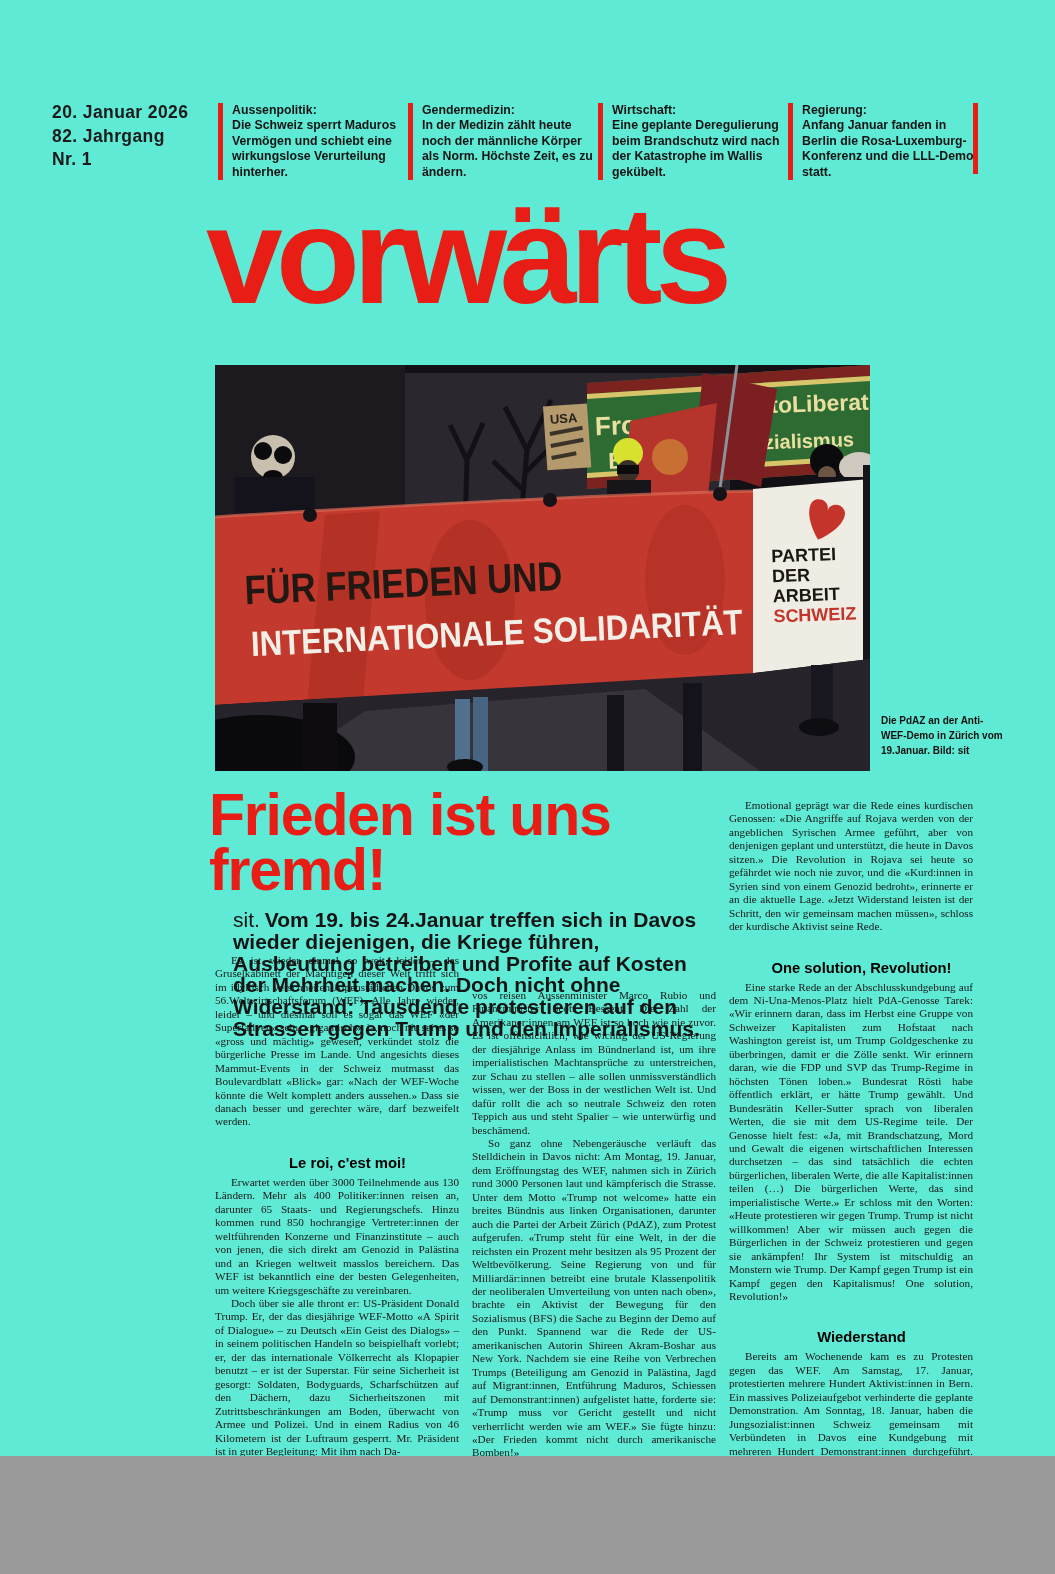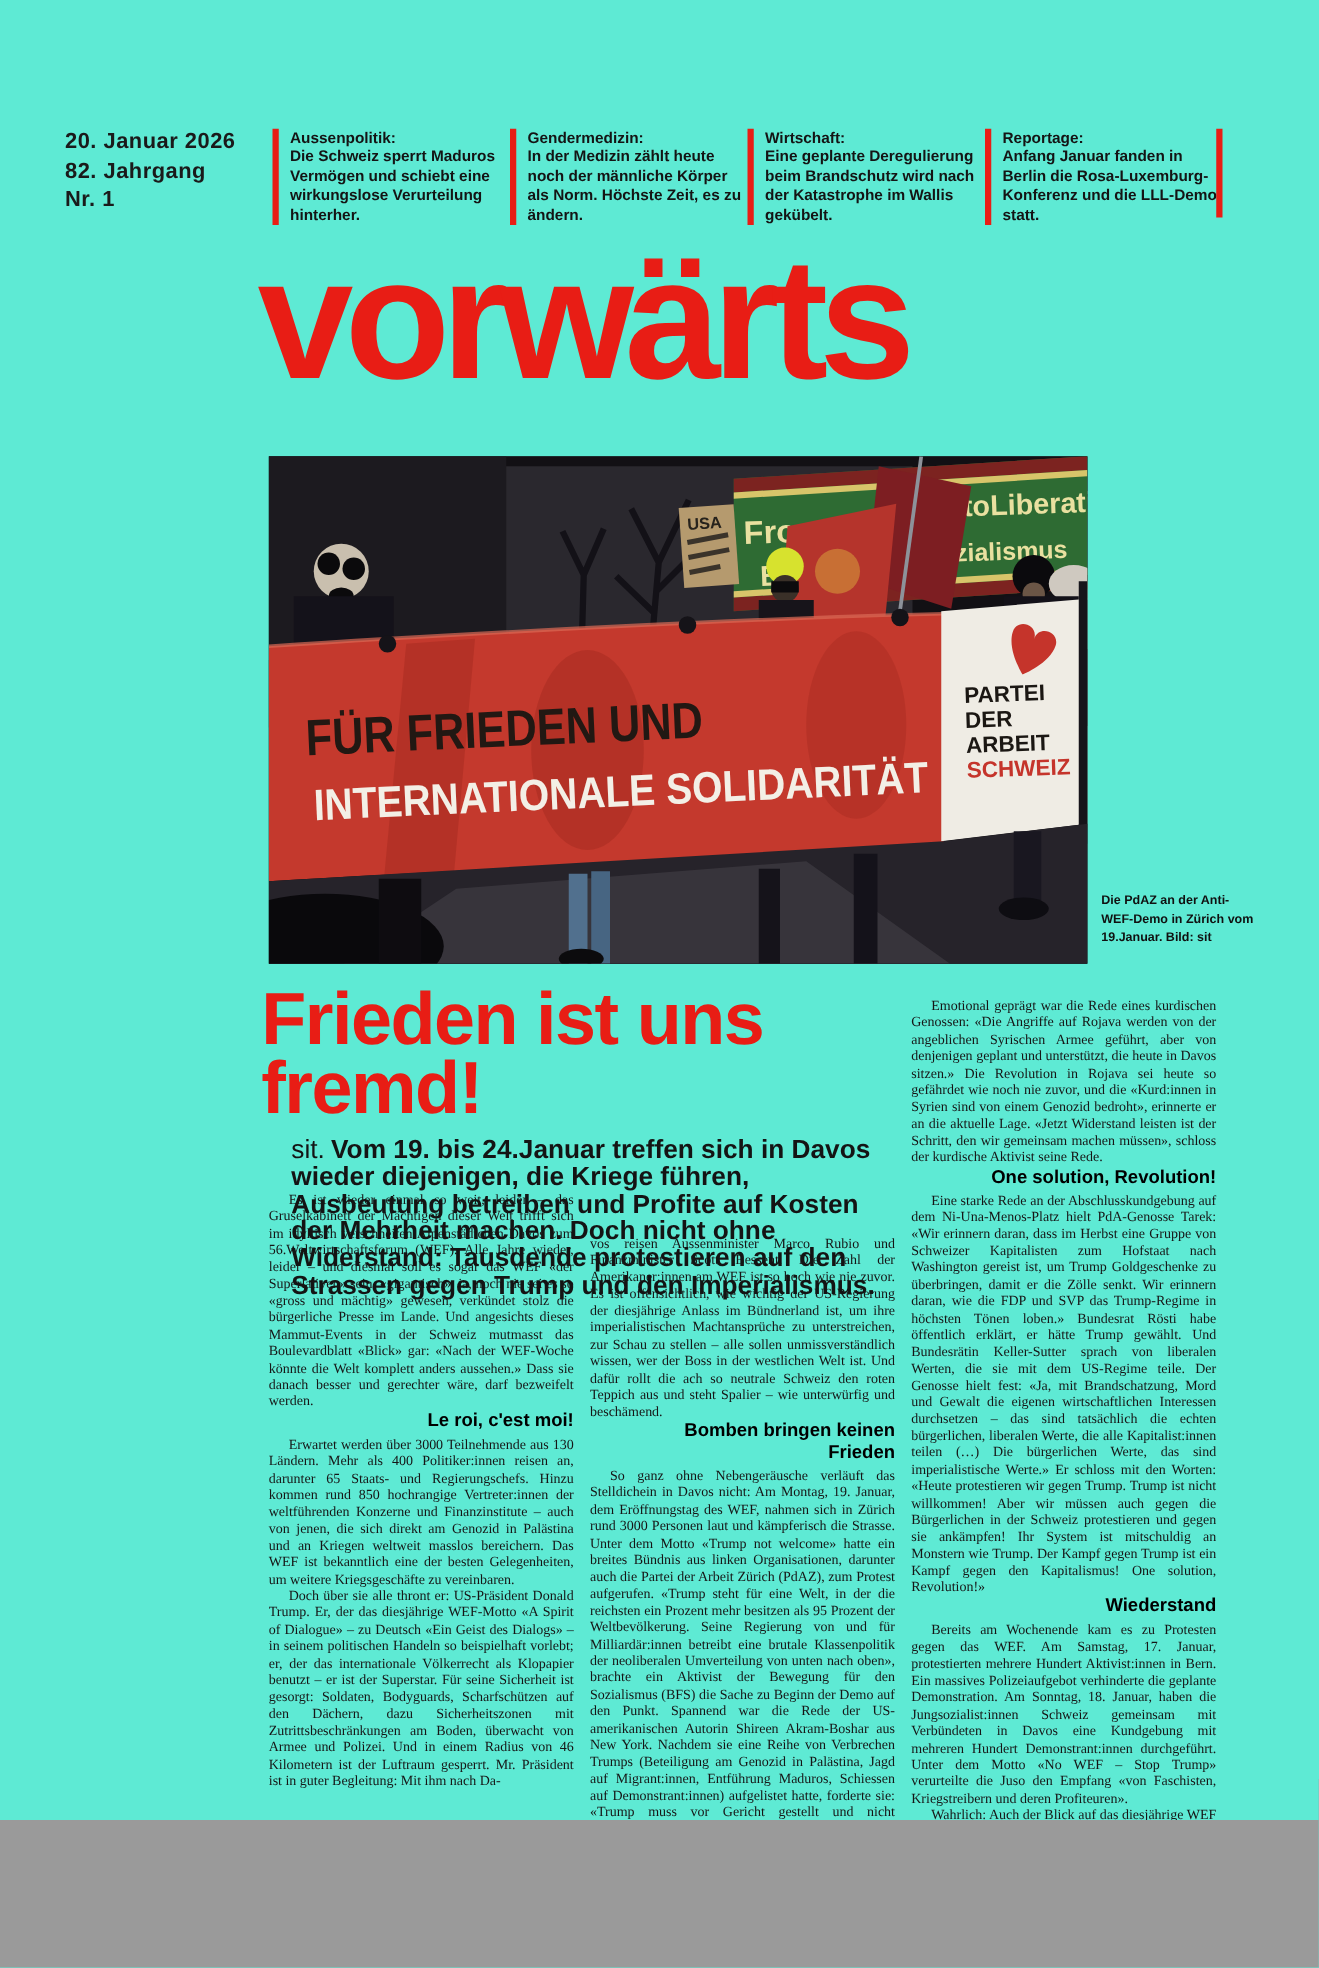--- a/index.html
+++ b/index.html
@@ -33,21 +33,21 @@
   .lead .pfx{font-weight:normal;padding-right:5px;}
 
   .bodycol{width:244px;font-family:"Liberation Serif","DejaVu Serif",serif;
            font-size:11.2px;line-height:13.45px;text-align:justify;color:#161616;}
   .c1{left:215px;top:954px;}
   .c2{left:472px;top:989px;}
   .c3{left:729px;top:797px;}
   .body-p{margin:0;text-indent:16px;}
   .body-p.cont{text-indent:0;}
   .body-h{font-family:"Liberation Sans",sans-serif;font-weight:bold;font-size:14.8px;
-          line-height:17px;margin:0 0 4px 21px;text-align:right;color:#000;}
+          line-height:17px;margin:26px 0 4px 21px;text-align:center;color:#000;}
   .c3 .first{margin-top:2px;}
 </style>
 </head>
 <body>
 
 <div class="page">
 
   <div class="abs dateblock">
     <div>20. Januar 2026</div>
     <div>82. Jahrgang</div>
@@ -60,21 +60,21 @@
   </div>
   <div class="abs teaser" style="left:408px">
     <div>Gendermedizin:</div>
     <div>In der Medizin zählt heute noch der männliche Körper als Norm. Höchste Zeit, es zu ändern.</div>
   </div>
   <div class="abs teaser" style="left:598px">
     <div>Wirtschaft:</div>
     <div>Eine geplante Deregulierung beim Brandschutz wird nach der Katastrophe im Wallis gekübelt.</div>
   </div>
   <div class="abs teaser" style="left:788px">
-    <div>Reportage:</div>
+    <div>Regierung:</div>
     <div>Anfang Januar fanden in Berlin die Rosa-Luxemburg-Konferenz und die LLL-Demo statt.</div>
   </div>
   <div class="abs endbar"></div>
 
   <div class="abs mast-title">vorwärts</div>
 
   <div class="abs photo">
     <svg viewBox="0 0 655 406" width="655" height="406" aria-hidden="true">
 
       <rect width="655" height="406" fill="#121014"></rect>
@@ -197,21 +197,20 @@
 
   <div class="abs bodycol c1">
     <p class="body-p">Es ist wieder einmal so weit, leider – das Gruselkabinett der Mächtigen dieser Welt trifft sich im idyllisch verschneiten Alpenstädtchen Davos zum 56.Weltwirtschaftsforum (WEF). Alle Jahre wieder, leider – und diesmal soll es sogar das WEF «der Superlativen» sein, «gigantisch», ja, noch nie sei es so «gross und mächtig» gewesen, verkündet stolz die bürgerliche Presse im Lande. Und angesichts dieses Mammut-Events in der Schweiz mutmasst das Boulevardblatt «Blick» gar: «Nach der WEF-Woche könnte die Welt komplett anders aussehen.» Dass sie danach besser und gerechter wäre, darf bezweifelt werden.</p>
     <h3 class="body-h">Le roi, c'est moi!</h3>
     <p class="body-p">Erwartet werden über 3000 Teilnehmende aus 130 Ländern. Mehr als 400 Politiker:innen reisen an, darunter 65 Staats- und Regierungschefs. Hinzu kommen rund 850 hochrangige Vertreter:innen der weltführenden Konzerne und Finanzinstitute – auch von jenen, die sich direkt am Genozid in Palästina und an Kriegen weltweit masslos bereichern. Das WEF ist bekanntlich eine der besten Gelegenheiten, um weitere Kriegsgeschäfte zu vereinbaren.</p>
     <p class="body-p">Doch über sie alle thront er: US-Präsident Donald Trump. Er, der das diesjährige WEF-Motto «A Spirit of Dialogue» – zu Deutsch «Ein Geist des Dialogs» – in seinem politischen Handeln so beispielhaft vorlebt; er, der das internationale Völkerrecht als Klopapier benutzt – er ist der Superstar. Für seine Sicherheit ist gesorgt: Soldaten, Bodyguards, Scharfschützen auf den Dächern, dazu Sicherheitszonen mit Zutrittsbeschränkungen am Boden, überwacht von Armee und Polizei. Und in einem Radius von 46 Kilometern ist der Luftraum gesperrt. Mr. Präsident ist in guter Begleitung: Mit ihm nach Da-</p>
   </div>
 
   <div class="abs bodycol c2">
     <p class="body-p cont">vos reisen Aussenminister Marco Rubio und Finanzminister Scott Bessent. Die Zahl der Amerikaner:innen am WEF ist so hoch wie nie zuvor. Es ist offensichtlich, wie wichtig der US-Regierung der diesjährige Anlass im Bündnerland ist, um ihre imperialistischen Machtansprüche zu unterstreichen, zur Schau zu stellen – alle sollen unmissverständlich wissen, wer der Boss in der westlichen Welt ist. Und dafür rollt die ach so neutrale Schweiz den roten Teppich aus und steht Spalier – wie unterwürfig und beschämend.</p>
-    <h3 class="body-h">Bomben bringen keinen Frieden</h3>
     <p class="body-p">So ganz ohne Nebengeräusche verläuft das Stelldichein in Davos nicht: Am Montag, 19. Januar, dem Eröffnungstag des WEF, nahmen sich in Zürich rund 3000 Personen laut und kämpferisch die Strasse. Unter dem Motto «Trump not welcome» hatte ein breites Bündnis aus linken Organisationen, darunter auch die Partei der Arbeit Zürich (PdAZ), zum Protest aufgerufen. «Trump steht für eine Welt, in der die reichsten ein Prozent mehr besitzen als 95 Prozent der Weltbevölkerung. Seine Regierung von und für Milliardär:innen betreibt eine brutale Klassenpolitik der neoliberalen Umverteilung von unten nach oben», brachte ein Aktivist der Bewegung für den Sozialismus (BFS) die Sache zu Beginn der Demo auf den Punkt. Spannend war die Rede der US-amerikanischen Autorin Shireen Akram-Boshar aus New York. Nachdem sie eine Reihe von Verbrechen Trumps (Beteiligung am Genozid in Palästina, Jagd auf Migrant:innen, Entführung Maduros, Schiessen auf Demonstrant:innen) aufgelistet hatte, forderte sie: «Trump muss vor Gericht gestellt und nicht verherrlicht werden wie am WEF.» Sie fügte hinzu: «Der Frieden kommt nicht durch amerikanische Bomben!»</p>
   </div>
 
   <div class="abs bodycol c3">
     <p class="body-p first">Emotional geprägt war die Rede eines kurdischen Genossen: «Die Angriffe auf Rojava werden von der angeblichen Syrischen Armee geführt, aber von denjenigen geplant und unterstützt, die heute in Davos sitzen.» Die Revolution in Rojava sei heute so gefährdet wie noch nie zuvor, und die «Kurd:innen in Syrien sind von einem Genozid bedroht», erinnerte er an die aktuelle Lage. «Jetzt Widerstand leisten ist der Schritt, den wir gemeinsam machen müssen», schloss der kurdische Aktivist seine Rede.</p>
     <h3 class="body-h">One solution, Revolution!</h3>
     <p class="body-p">Eine starke Rede an der Abschlusskundgebung auf dem Ni-Una-Menos-Platz hielt PdA-Genosse Tarek: «Wir erinnern daran, dass im Herbst eine Gruppe von Schweizer Kapitalisten zum Hofstaat nach Washington gereist ist, um Trump Goldgeschenke zu überbringen, damit er die Zölle senkt. Wir erinnern daran, wie die FDP und SVP das Trump-Regime in höchsten Tönen loben.» Bundesrat Rösti habe öffentlich erklärt, er hätte Trump gewählt. Und Bundesrätin Keller-Sutter sprach von liberalen Werten, die sie mit dem US-Regime teile. Der Genosse hielt fest: «Ja, mit Brandschatzung, Mord und Gewalt die eigenen wirtschaftlichen Interessen durchsetzen – das sind tatsächlich die echten bürgerlichen, liberalen Werte, die alle Kapitalist:innen teilen (…) Die bürgerlichen Werte, das sind imperialistische Werte.» Er schloss mit den Worten: «Heute protestieren wir gegen Trump. Trump ist nicht willkommen! Aber wir müssen auch gegen die Bürgerlichen in der Schweiz protestieren und gegen sie ankämpfen! Ihr System ist mitschuldig an Monstern wie Trump. Der Kampf gegen Trump ist ein Kampf gegen den Kapitalismus! One solution, Revolution!»</p>
     <h3 class="body-h">Wiederstand</h3>
     <p class="body-p">Bereits am Wochenende kam es zu Protesten gegen das WEF. Am Samstag, 17. Januar, protestierten mehrere Hundert Aktivist:innen in Bern. Ein massives Polizeiaufgebot verhinderte die geplante Demonstration. Am Sonntag, 18. Januar, haben die Jungsozialist:innen Schweiz gemeinsam mit Verbündeten in Davos eine Kundgebung mit mehreren Hundert Demonstrant:innen durchgeführt. Unter dem Motto «No WEF – Stop Trump» verurteilte die Juso den Empfang «von Faschisten, Kriegstreibern und deren Profiteuren».</p>
     <p class="body-p">Wahrlich: Auch der Blick auf das diesjährige WEF bestätigt wieder: Zum Widerstand gibt es keine Alternative. Und den Kapitalist:innen und Imperialist:innen in Davos sei erinnert: Aufgeben ist uns fremd!</p>

